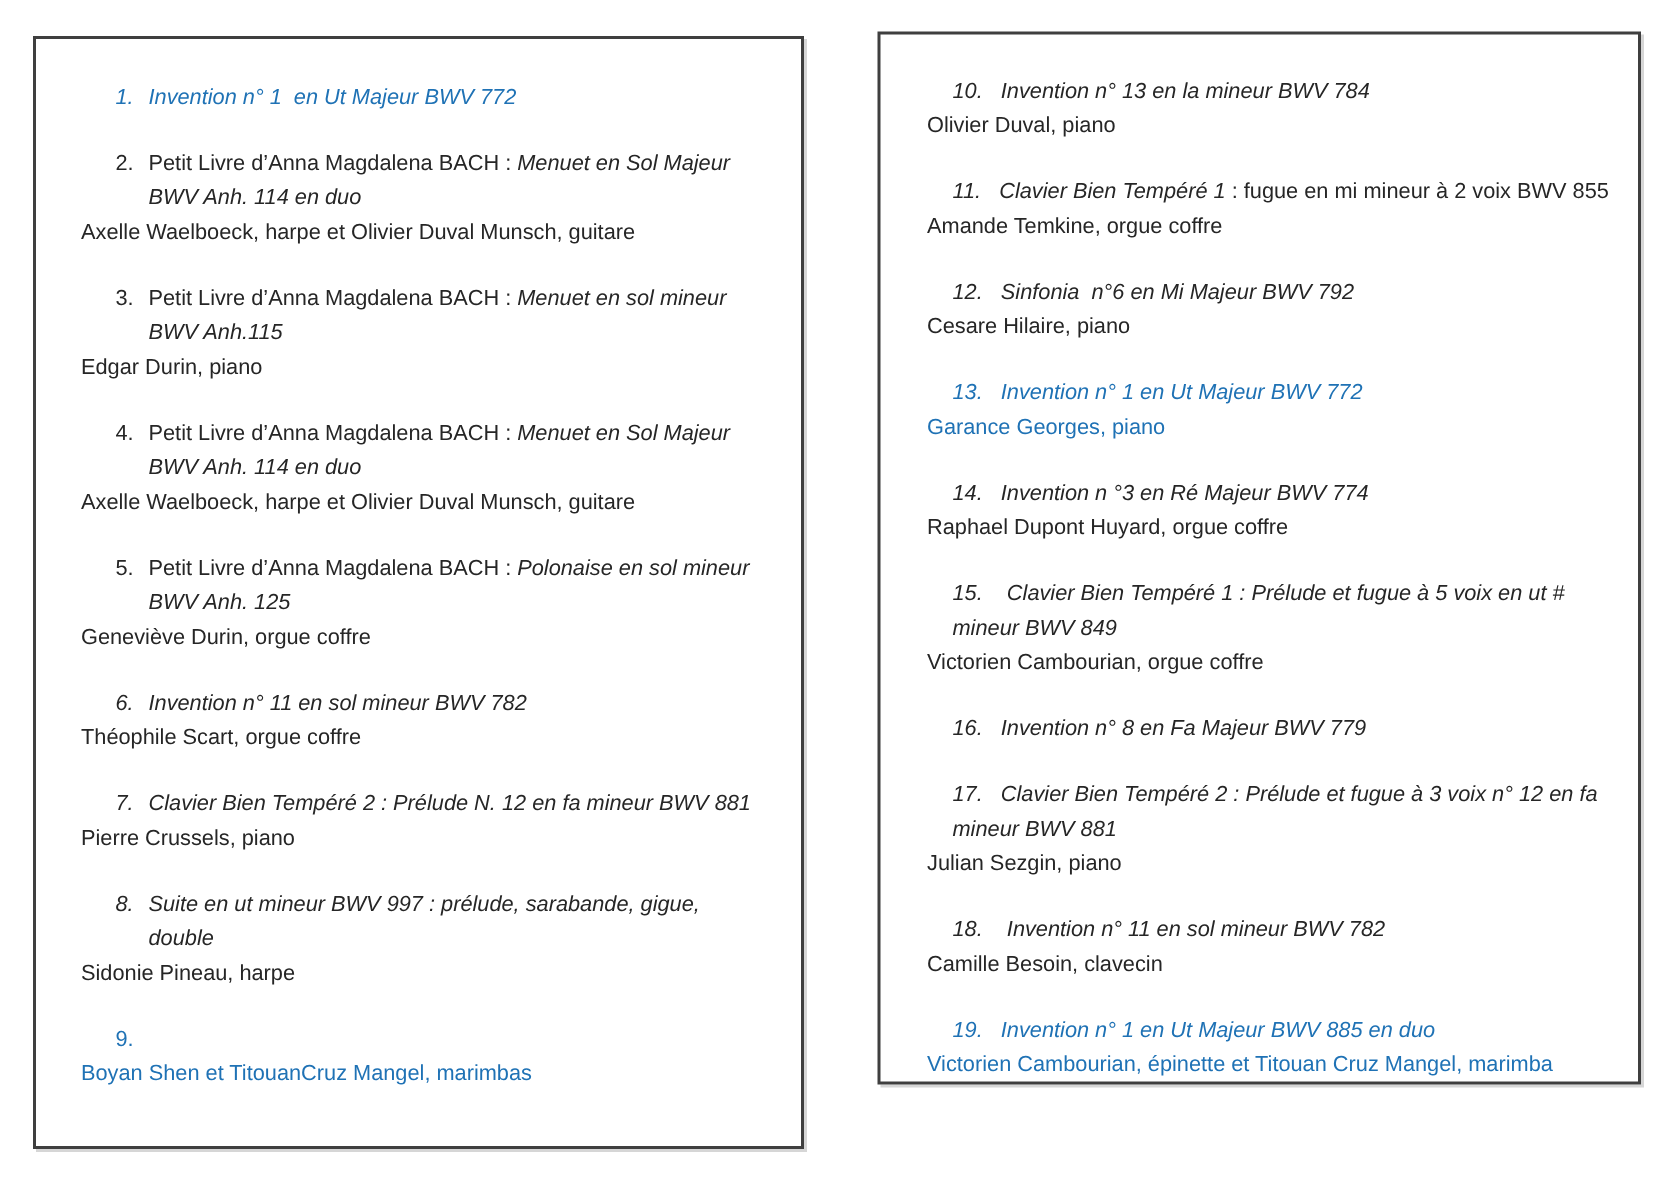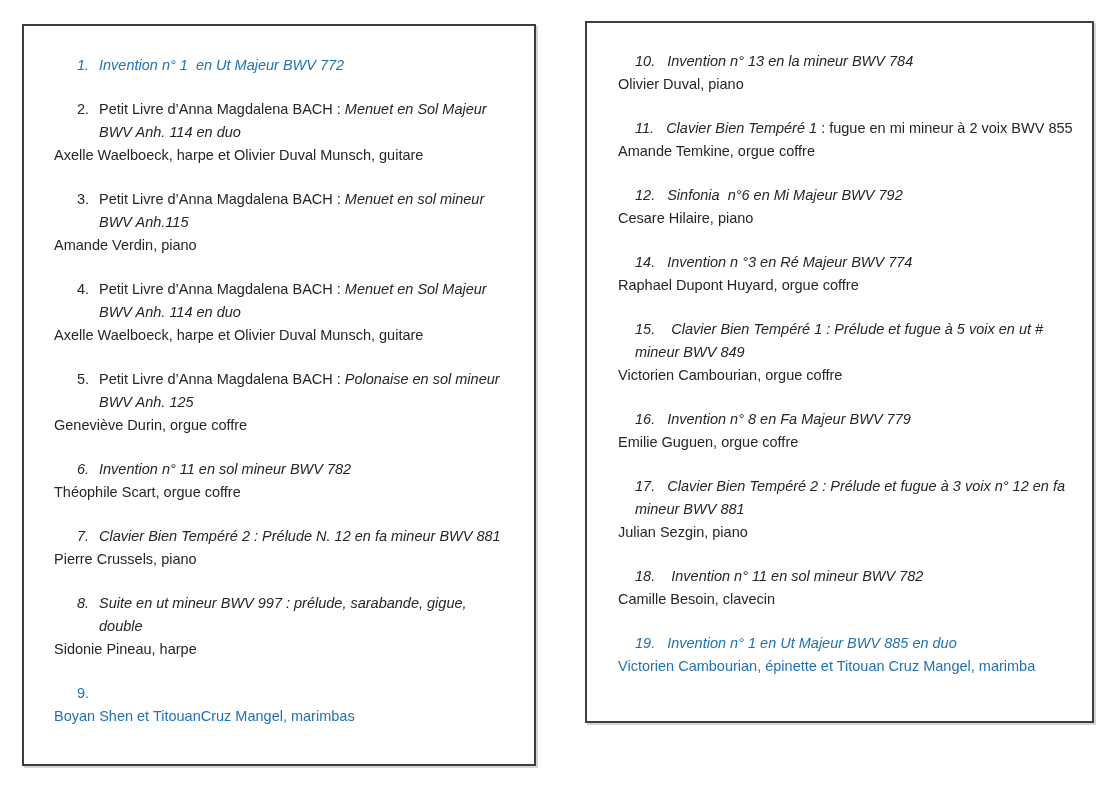--- a/index.html
+++ b/index.html
@@ -83,21 +83,21 @@
     </div>
     <div class="performer">Axelle Waelboeck, harpe et Olivier Duval Munsch, guitare</div>
   </div>
 
   <div class="item">
     <div class="title-line">
       <span class="num">3.</span>
       <span class="title-text"><span class="r">Petit Livre d’Anna Magdalena BACH : </span><span class="i">Menuet en sol mineur
 BWV Anh.115</span></span>
     </div>
-    <div class="performer">Amande Verdin, piano</div>
+    <div class="performer">Edgar Durin, piano</div>
   </div>
 
   <div class="item">
     <div class="title-line">
       <span class="num">4.</span>
       <span class="title-text"><span class="r">Petit Livre d’Anna Magdalena BACH : </span><span class="i">Menuet en Sol Majeur
 BWV Anh. 114 en duo</span></span>
     </div>
     <div class="performer">Axelle Waelboeck, harpe et Olivier Duval Munsch, guitare</div>
   </div>
@@ -161,20 +161,27 @@
   </div>
 
   <div class="item">
     <div class="title-line">
       <span class="num i">12.</span>
       <span class="title-text"><span class="i">Sinfonia  n°6 en Mi Majeur BWV 792</span></span>
     </div>
     <div class="performer">Cesare Hilaire, piano</div>
   </div>
 
+  <div class="item blue">
+    <div class="title-line">
+      <span class="num i">13.</span>
+      <span class="title-text"><span class="i">Invention n° 1 en Ut Majeur BWV 772</span></span>
+    </div>
+    <div class="performer">Garance Georges, piano</div>
+  </div>
 
   <div class="item">
     <div class="title-line">
       <span class="num i">14.</span>
       <span class="title-text"><span class="i">Invention n °3 en Ré Majeur BWV 774</span></span>
     </div>
     <div class="performer">Raphael Dupont Huyard, orgue coffre</div>
   </div>
 
   <div class="item">
@@ -184,21 +191,20 @@
 mineur BWV 849</span></span>
     </div>
     <div class="performer">Victorien Cambourian, orgue coffre</div>
   </div>
 
   <div class="item">
     <div class="title-line">
       <span class="num i">16.</span>
       <span class="title-text"><span class="i">Invention n° 8 en Fa Majeur BWV 779</span></span>
     </div>
-    <div class="performer">Emilie Guguen, orgue coffre</div>
   </div>
 
   <div class="item">
     <div class="title-line">
       <span class="num i">17.</span>
       <span class="title-text"><span class="i">Clavier Bien Tempéré 2 : Prélude et fugue à 3 voix n° 12 en fa
 mineur BWV 881</span></span>
     </div>
     <div class="performer">Julian Sezgin, piano</div>
   </div>

